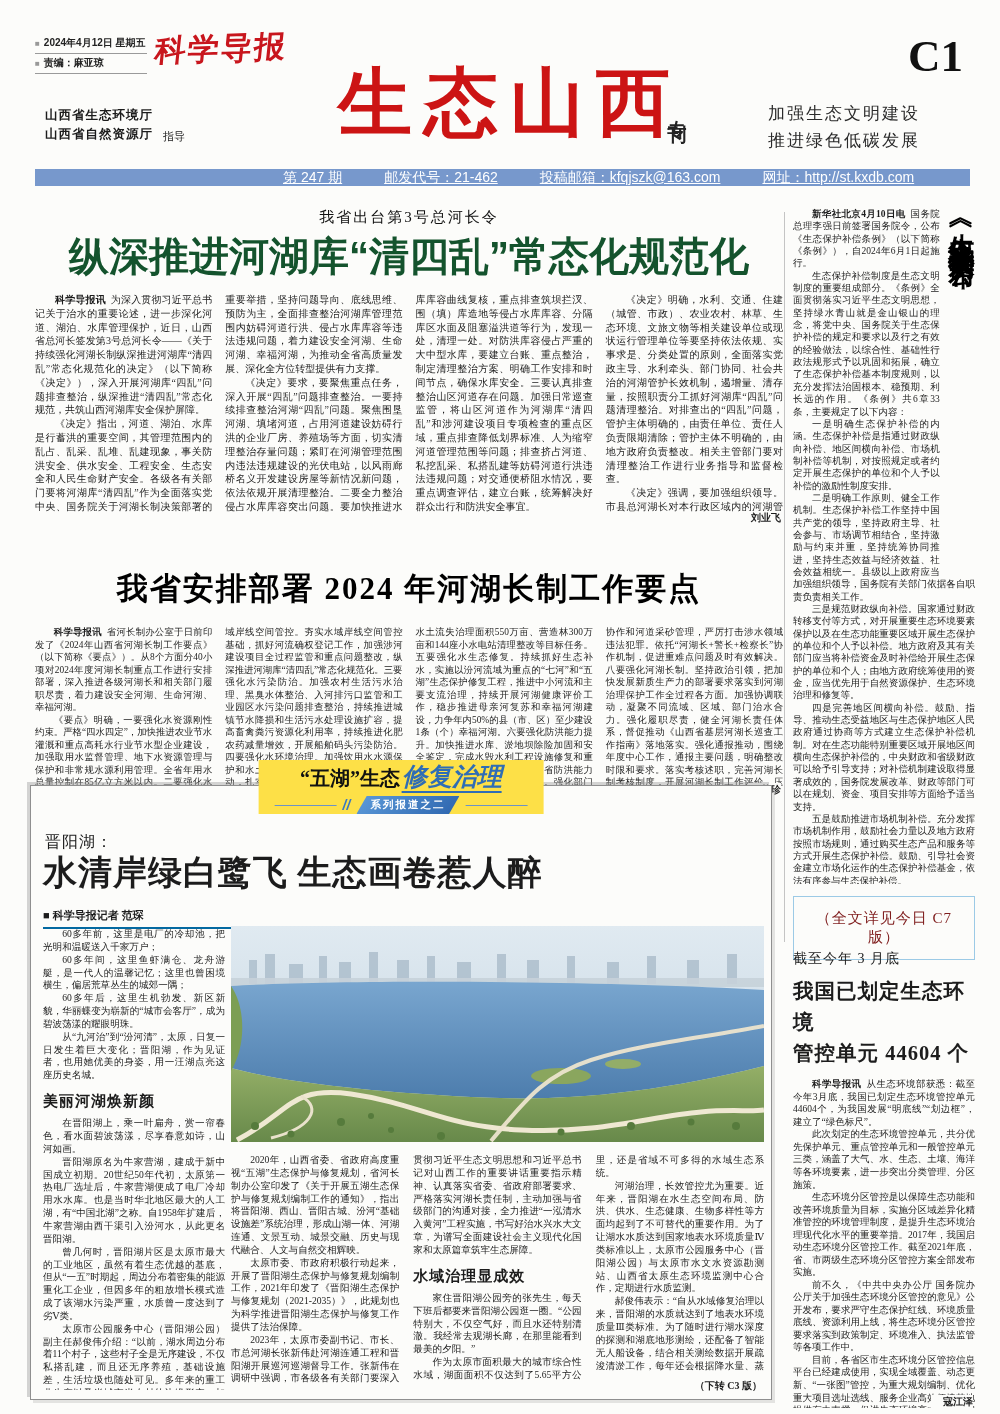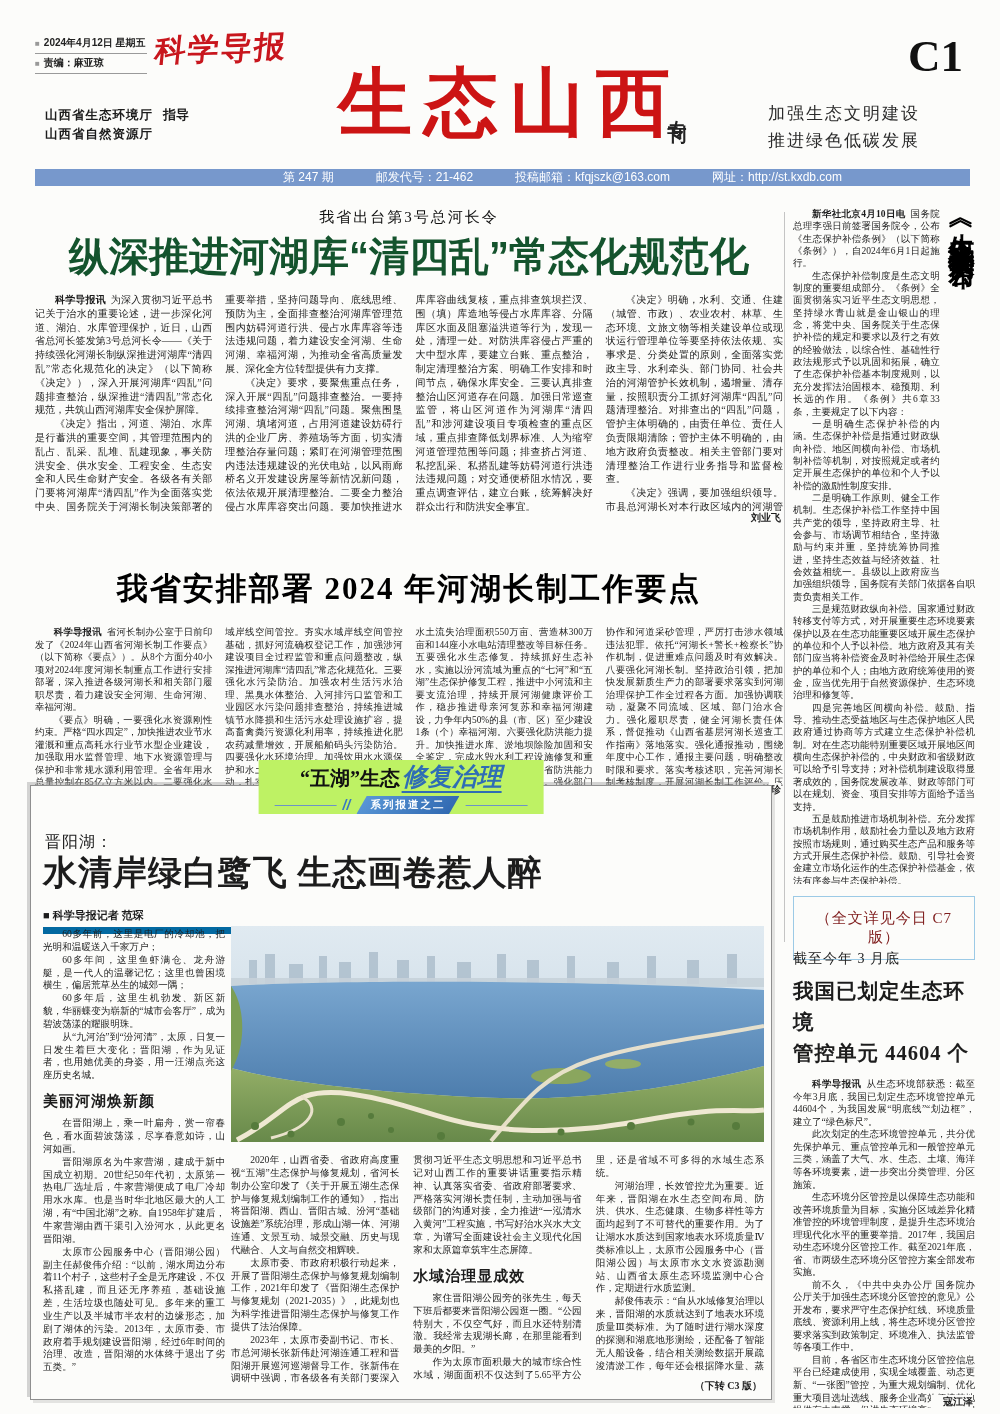--- a/index.html
+++ b/index.html
@@ -6,33 +6,33 @@
   .page{position:relative;width:1000px;height:1414px;margin:0 auto;background:#fcfcfa;
         font-family:"Liberation Serif","DejaVu Serif",serif;color:#1c1c1c;overflow:hidden;}
 
   
   .meta-left{position:absolute;left:35px;top:34px;width:112px;font-size:10px;font-weight:bold;color:#222;
              font-family:"Liberation Sans","DejaVu Sans",sans-serif;}
   .meta-row{border-bottom:1px solid #9a9a9a;padding:2px 0 3px;white-space:nowrap;}
   .sq{color:#999;margin-right:4px;font-size:8px;}
   .paper-logo{position:absolute;left:155px;top:28px;font-size:31px;font-weight:bold;color:#c8161d;
               transform:skewX(-8deg) rotate(-2deg);font-family:"Liberation Serif","DejaVu Serif",serif;letter-spacing:2px;}
-  .guidance{position:absolute;left:45px;top:106px;display:flex;align-items:flex-start;gap:10px;}
+  .guidance{position:absolute;left:45px;top:106px;display:flex;align-items:flex-end;gap:10px;}
   .g-orgs{font-size:12.5px;font-weight:bold;line-height:1.5;letter-spacing:1px;}
-  .g-label{font-size:13px;font-weight:bold;}
+  .g-label{font-size:11px;font-weight:normal;}
   .main-title{position:absolute;left:338px;top:66px;font-size:74px;font-weight:900;color:#cc1414;
               letter-spacing:12px;line-height:1;white-space:nowrap;}
   .title-suffix{position:absolute;left:664px;top:104px;writing-mode:vertical-rl;font-size:19px;color:#222;
                 letter-spacing:6px;font-weight:bold;}
   .page-no{position:absolute;left:908px;top:30px;font-size:45px;font-weight:bold;color:#111;
            font-family:"Liberation Serif","DejaVu Serif",serif;}
   .slogan{position:absolute;left:768px;top:100px;font-size:17px;line-height:1.6;letter-spacing:2px;color:#2a2a2a;}
   .info-bar{position:absolute;left:35px;top:169px;width:935px;height:17px;background:#7798cc;color:#fff;
-            font-size:12px;display:flex;align-items:center;gap:42px;padding-left:248px;box-sizing:border-box;
-            font-family:"Liberation Sans","DejaVu Sans",sans-serif;white-space:nowrap;}
+            font-size:14px;display:flex;align-items:center;gap:42px;padding-left:248px;box-sizing:border-box;
+            font-family:"Liberation Sans","DejaVu Sans",sans-serif;white-space:nowrap;text-decoration:underline;}
   .v-rule{position:absolute;left:784px;top:212px;height:730px;border-left:1px solid #c4c4c4;}
 
   
   .bt{font-size:10px;line-height:1.38;text-align:justify;}
   .bt p{margin:0;text-indent:2em;}
   .leadp b{margin-right:5px;}
   .byline-abs{position:absolute;right:2px;bottom:0;background:#fcfcfa;padding-left:12px;font-weight:bold;font-size:10px;}
 
   
   .a1{position:absolute;left:35px;top:208px;width:748px;}
@@ -58,35 +58,35 @@
   
   .env{position:absolute;left:793px;top:950px;width:182px;}
   .env-kicker{font-size:14px;letter-spacing:1px;}
   .env-headline{margin-top:8px;font-size:20.5px;font-weight:bold;line-height:1.5;letter-spacing:1px;}
   .env-body{position:relative;margin-top:10px;height:330px;overflow:hidden;font-size:9.5px;line-height:1.32;}
 
   
   .lakebox{position:absolute;left:30px;top:785px;width:740px;height:613px;border:1px solid #8f8f8f;
            background:#fcfcfa;box-shadow:-3px -3px 0 rgba(150,150,150,.4),3px 3px 0 rgba(150,150,150,.25);}
   .series-tag{position:absolute;left:50%;top:-26px;transform:translateX(-50%);text-align:center;
-              background:#bef264;padding:0 16px;white-space:nowrap;}
+              background:#fde047;padding:0 16px;white-space:nowrap;}
   .st-black{font-size:20px;font-weight:900;color:#111;}
   .st-blue{font-size:25px;font-weight:900;color:#2f6db5;font-style:italic;border-bottom:2px solid #2f6db5;
            padding-bottom:1px;margin-left:2px;}
   .st-row2{display:flex;align-items:center;justify-content:center;gap:6px;margin-top:3px;}
   .st-line{display:inline-block;width:62px;border-top:1px solid #6d93c6;}
   .st-slash{color:#3877c2;font-weight:bold;font-style:italic;font-size:14px;
             font-family:"Liberation Sans","DejaVu Sans",sans-serif;}
   .st-badge{display:inline-block;background:linear-gradient(135deg,#5d9bda,#2c64ad);color:#fff;font-size:10.5px;
             font-weight:bold;padding:2px 14px;clip-path:polygon(10% 0,100% 0,90% 100%,0 100%);
             font-family:"Liberation Sans","DejaVu Sans",sans-serif;letter-spacing:2px;}
   .lk-pretitle{position:absolute;left:14px;top:46px;font-size:16px;letter-spacing:1px;}
   .lk-headline{position:absolute;left:12px;top:64px;margin:0;font-size:34px;font-weight:900;letter-spacing:1px;white-space:nowrap;}
   .lk-byline{position:absolute;left:12px;top:122px;width:370px;font-size:11px;font-weight:bold;
-             border-bottom:7px solid #0369a1;padding-bottom:4px;font-family:"Liberation Sans","DejaVu Sans",sans-serif;}
+             border-bottom:2px solid #0369a1;padding-bottom:4px;font-family:"Liberation Sans","DejaVu Sans",sans-serif;}
   .lk-photo{position:absolute;left:200px;top:140px;width:533px;height:216px;overflow:hidden;}
   .lk-photo svg{display:block;width:100%;height:100%;}
   .lk-col1{position:absolute;left:12px;top:142px;width:182px;height:462px;overflow:hidden;font-size:9.6px;line-height:1.34;}
   .lk-cols{position:absolute;left:200px;top:368px;width:533px;height:238px;column-count:3;column-gap:14px;
            column-fill:auto;overflow:hidden;font-size:9.6px;line-height:1.34;}
   .lk-subhead{margin:9px 0 6px;font-size:15px;font-weight:bold;letter-spacing:1px;}
 </style>
 </head>
 <body>
 
@@ -258,20 +258,21 @@
       <div>
           <p>60多年前，这里是电厂的冷却池，把光明和温暖送入千家万户；</p>
           <p>60多年间，这里鱼虾满仓、龙舟游艇，是一代人的温馨记忆；这里也曾困境横生，偏居荒草丛生的城郊一隅；</p>
           <p>60多年后，这里生机勃发、新区新貌，华丽蝶变为崭新的“城市会客厅”，成为碧波荡漾的耀眼明珠。</p>
           <p>从“九河治”到“汾河清”，太原，日复一日发生着巨大变化；晋阳湖，作为见证者，也用她优美的身姿，用一汪湖点亮这座历史名城。</p>
         </div>
       <h3 class="lk-subhead">美丽河湖焕新颜</h3>
       <div>
           <p>在晋阳湖上，乘一叶扁舟，赏一帘春色，看水面碧波荡漾，尽享春意如诗，山河如画。</p>
           <p>晋阳湖原名为牛家营湖，建成于新中国成立初期。20世纪50年代初，太原第一热电厂选址后，牛家营湖便成了电厂冷却用水水库。也是当时华北地区最大的人工湖，有“中国北湖”之称。自1958年扩建后，牛家营湖由西干渠引入汾河水，从此更名晋阳湖。</p>
+          <p>曾几何时，晋阳湖片区是太原市最大的工业地区，虽然有着生态优越的基底，但从“一五”时期起，周边分布着密集的能源重化工企业，但因多年的粗放增长模式造成了该湖水污染严重，水质曾一度达到了劣Ⅴ类。</p>
           <p>太原市公园服务中心（晋阳湖公园）副主任郝俊伟介绍：“以前，湖水周边分布着11个村子，这些村子全是无序建设，不仅私搭乱建，而且还无序养殖，基础设施差，生活垃圾也随处可见。多年来的重工业生产以及半城市半农村的边缘形态，加剧了湖体的污染。2013年，太原市委、市政府着手规划建设晋阳湖，经过6年时间的治理、改造，晋阳湖的水体终于退出了劣五类。”</p>
         </div>
     </div>
 
     <div class="lk-cols bt">
       <div>
           <p>2020年，山西省委、省政府高度重视“五湖”生态保护与修复规划，省河长制办公室印发了《关于开展五湖生态保护与修复规划编制工作的通知》，指出将晋阳湖、西山、晋阳古城、汾河“基础设施差”系统治理，形成山湖一体、河湖连通、文景互动、城景交融、历史与现代融合、人文与自然交相辉映。</p>
           <p>太原市委、市政府积极行动起来，开展了晋阳湖生态保护与修复规划编制工作，2021年印发了《晋阳湖生态保护与修复规划（2021-2035）》，此规划也为科学推进晋阳湖生态保护与修复工作提供了法治保障。</p>
           <p>2023年，太原市委副书记、市长、市总河湖长张新伟赴河湖连通工程和晋阳湖开展巡河巡湖督导工作。张新伟在调研中强调，市各级各有关部门要深入贯彻习近平生态文明思想和习近平总书记对山西工作的重要讲话重要指示精神、认真落实省委、省政府部署要求、严格落实河湖长责任制，主动加强与省级部门的沟通对接，全力推进“一泓清水入黄河”工程实施，书写好治水兴水大文章，为谱写全面建设社会主义现代化国家和太原篇章筑牢生态屏障。</p>
         </div>

